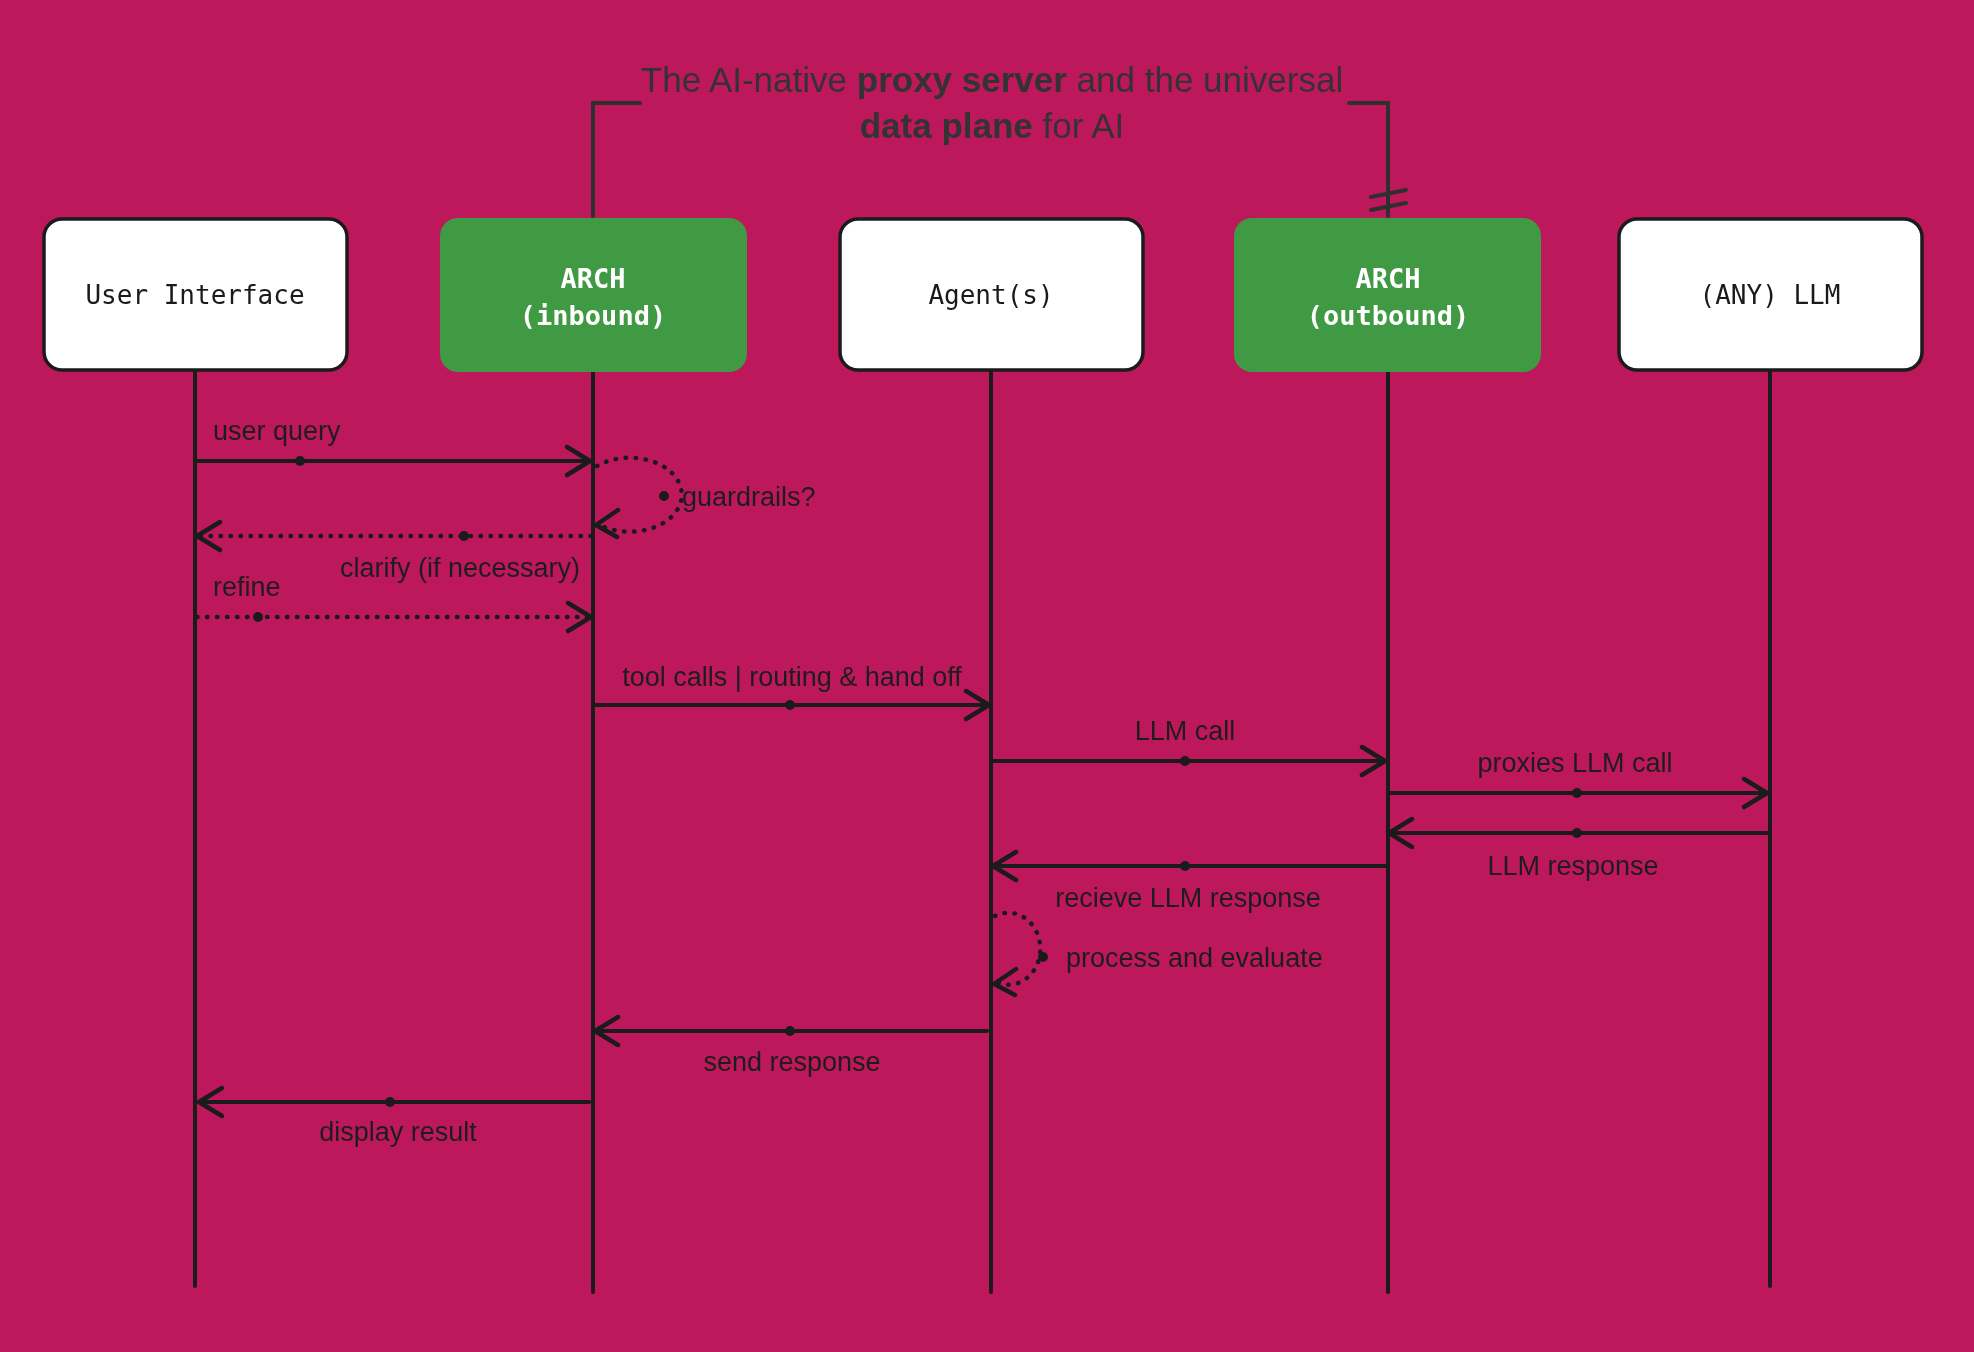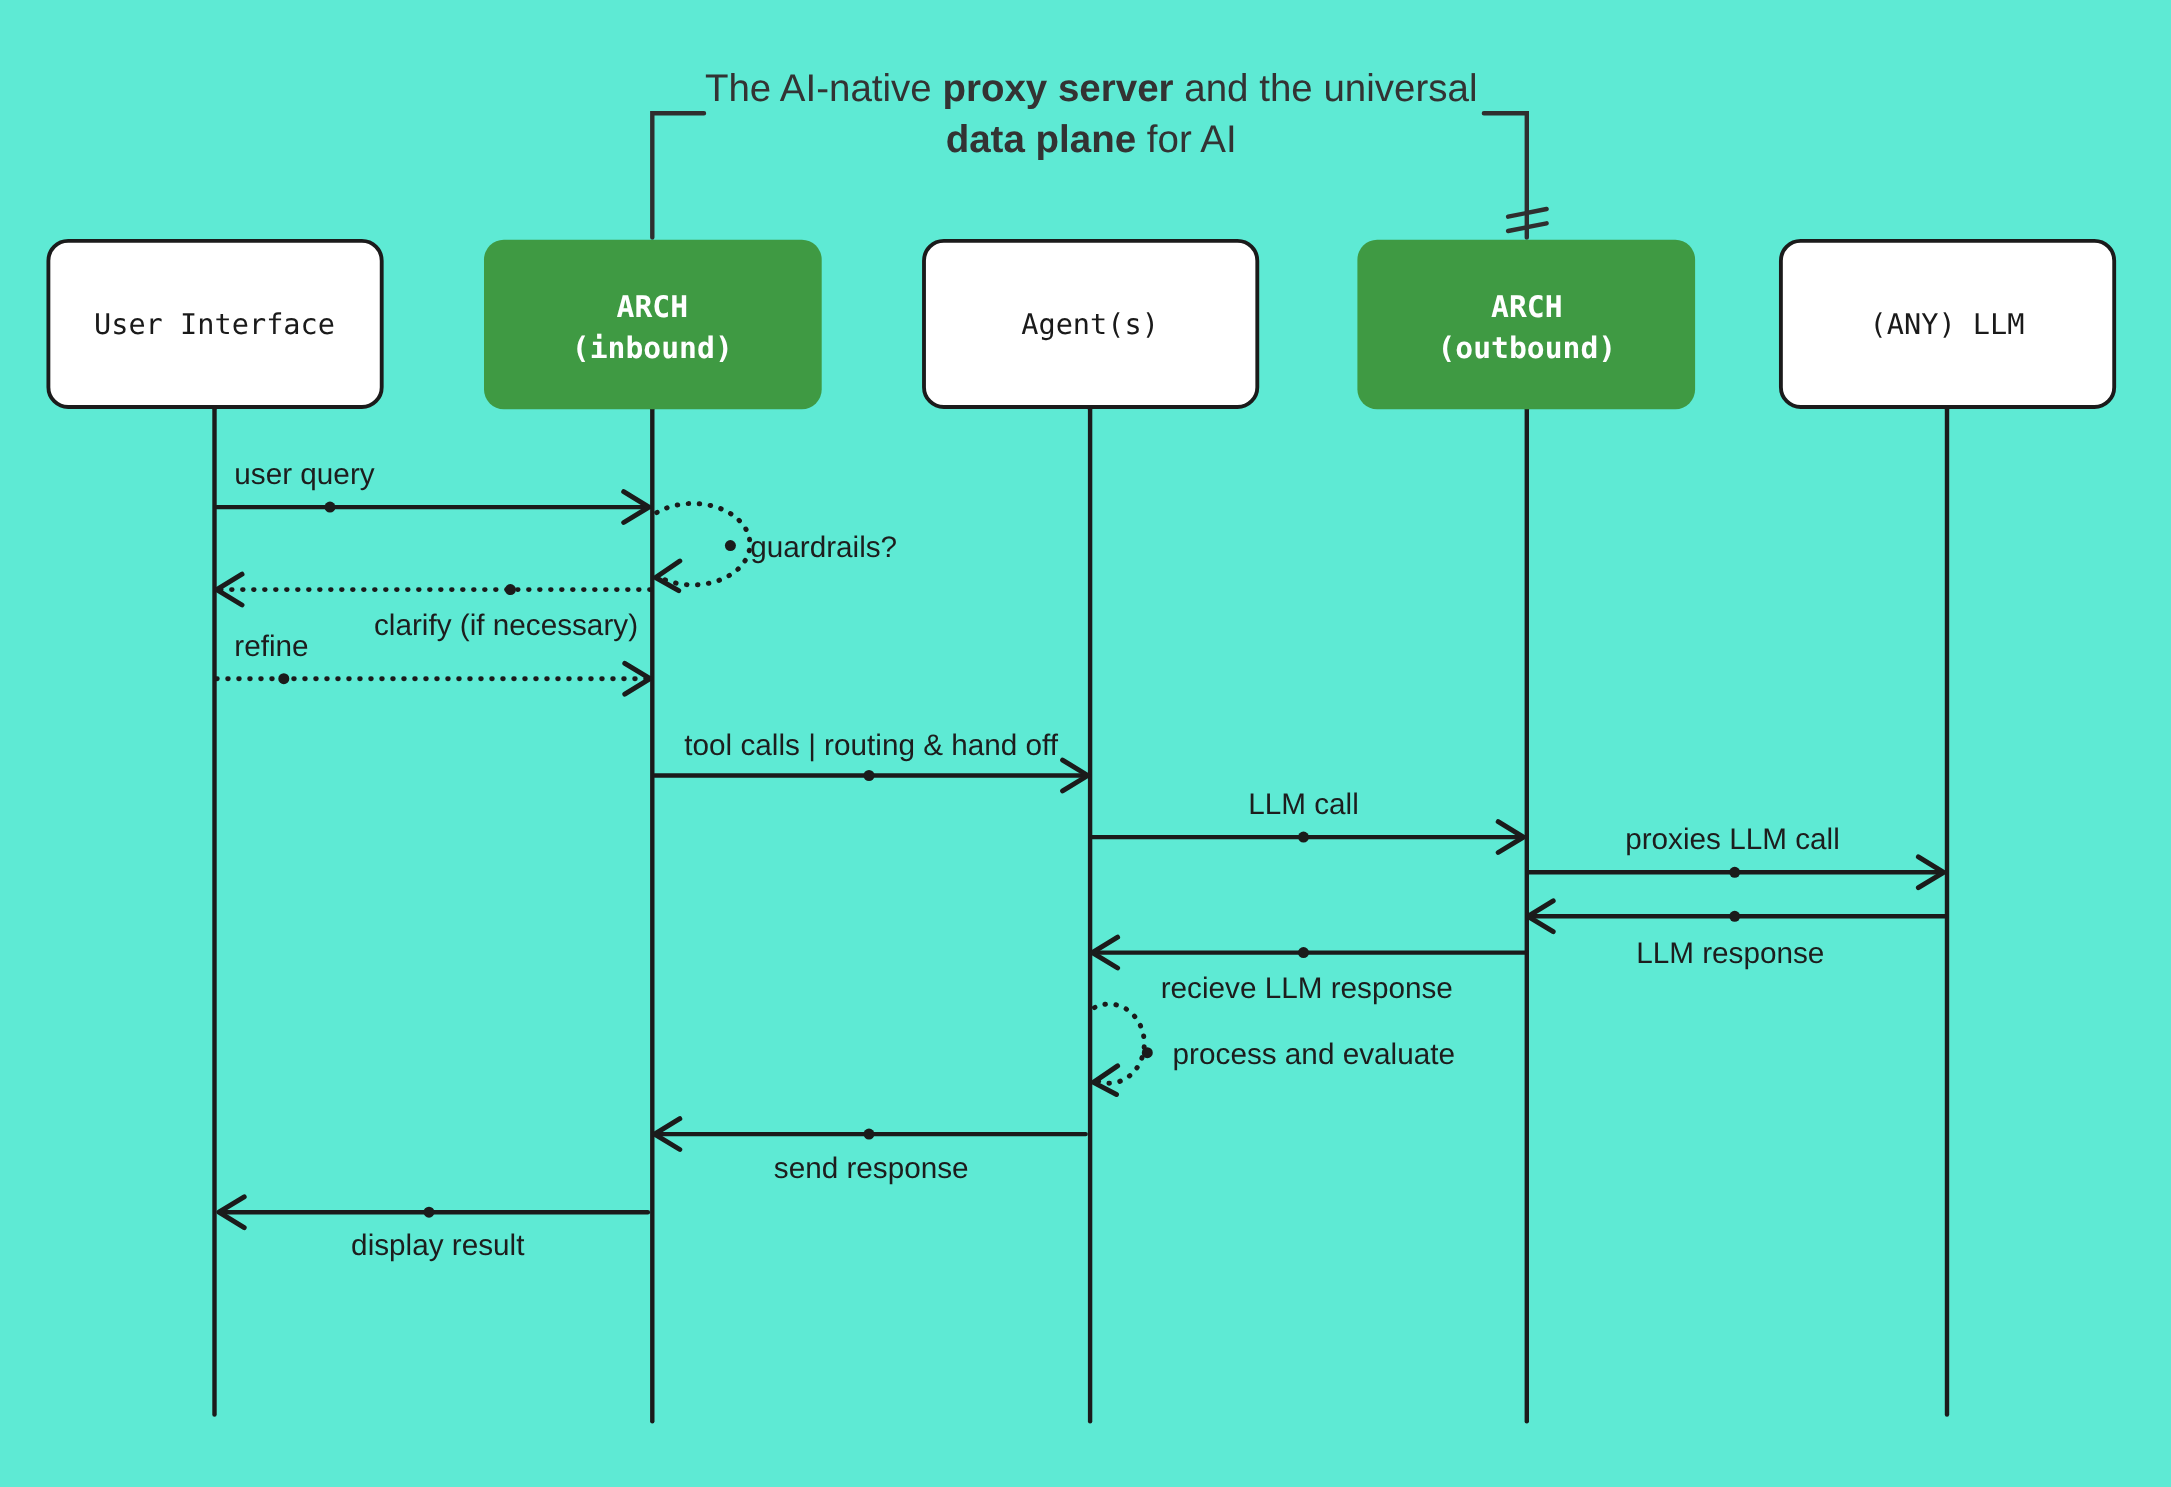--- a/index.html
+++ b/index.html
@@ -1,16 +1,16 @@
 <!DOCTYPE html>
 <html><head>
 <meta charset="utf-8">
 <style>
   html,body{margin:0;padding:0;background:#ffffff;}
-  .stage{position:relative;width:1974px;height:1352px;background:#5eead4;overflow:hidden;
+  .stage{position:relative;width:1974px;height:1352px;background:#be185d;overflow:hidden;
          font-family:"Liberation Sans",sans-serif;}
   svg{display:block;}
   svg text{white-space:pre;}
   .title-text{font-family:"Liberation Sans",sans-serif;font-size:35px;fill:#333333;font-weight:400;}
   .title-text .b{font-weight:700;}
   .mono-label{font-family:"DejaVu Sans Mono","Liberation Mono",monospace;font-size:26px;fill:#1a1a1a;}
   .mono-label-white{font-family:"DejaVu Sans Mono","Liberation Mono",monospace;font-size:27px;fill:#ffffff;font-weight:700;}
   .msg-label{font-family:"Liberation Sans",sans-serif;font-size:27px;fill:#1d1d1d;}
   .solid-line{stroke:#1b1b1b;stroke-width:4;fill:none;stroke-linecap:round;}
   .dotted-line{stroke:#1b1b1b;stroke-width:4.5;fill:none;stroke-linecap:round;stroke-dasharray:0.5 9.5;}

